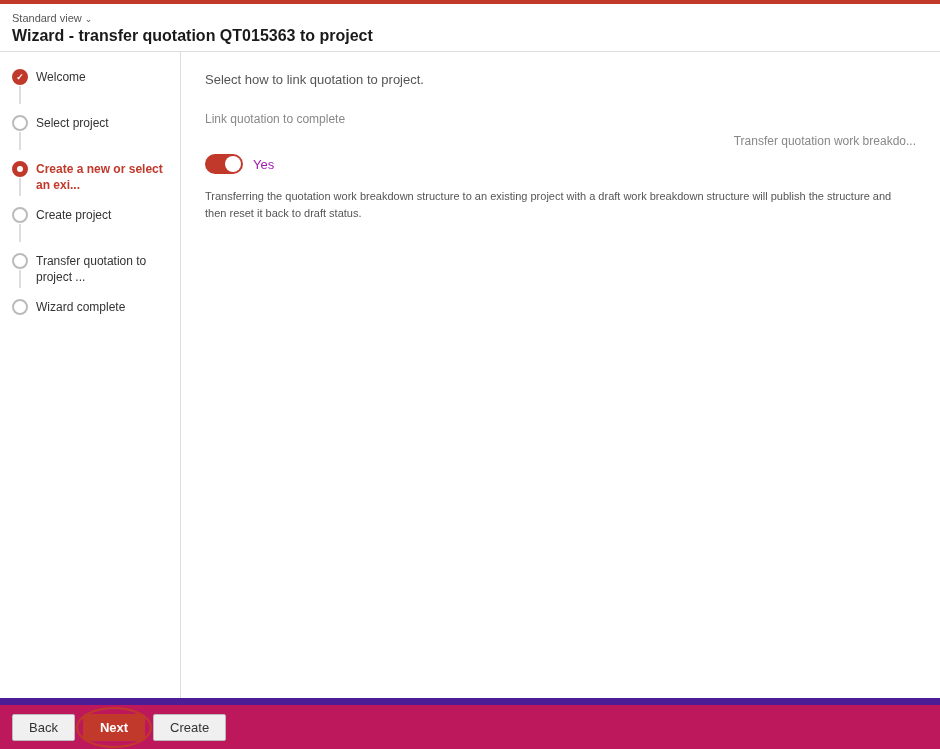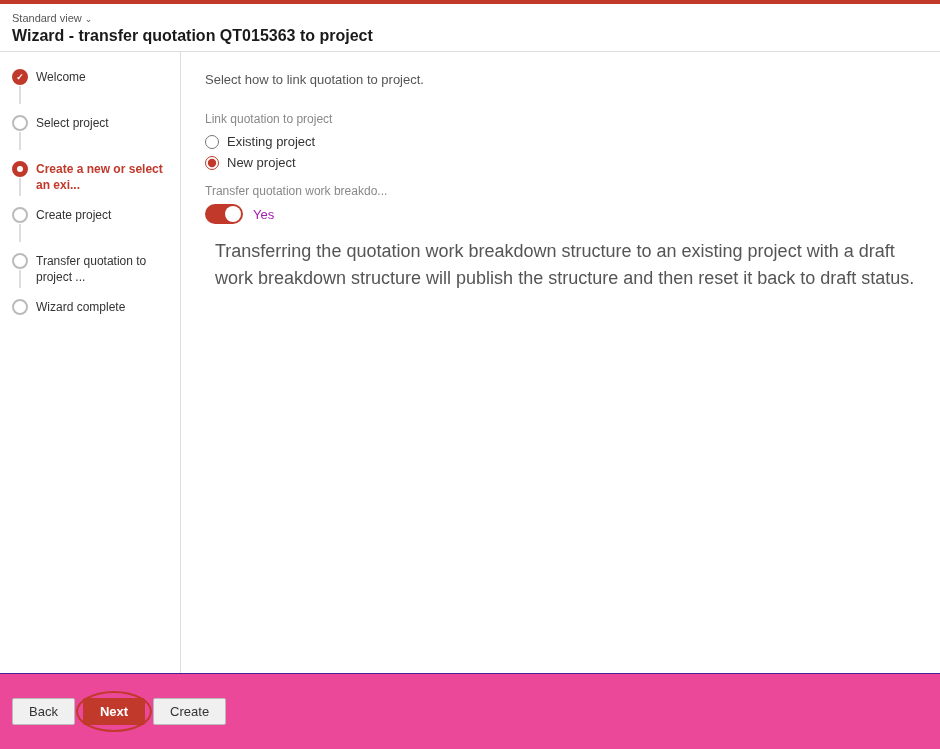--- a/index.html
+++ b/index.html
@@ -157,20 +157,21 @@
       cursor: pointer;
     }
 
     .radio-label {
       font-size: 13px;
       color: #333;
     }
 
     .toggle-section {
       margin-bottom: 14px;
+      text-align: right;
     }
 
     .toggle-label-text {
       font-size: 12px;
       color: #888;
       margin-bottom: 6px;
     }
 
     .toggle-row {
       display: flex;
@@ -199,39 +200,38 @@
       right: 2px;
       transition: all 0.2s;
     }
 
     .toggle-value {
       font-size: 13px;
       color: #a21caf;
     }
 
     .info-text {
-      font-size: 18px;
+      font-size: 11px;
       color: #555;
       line-height: 1.5;
       max-width: 700px;
-      margin-left: 10px;
     }
 
     .footer {
       position: fixed;
       bottom: 0;
       left: 0;
       width: 940px;
-      height: 76px;
-      border-top: 1px solid #4c1d95;
+      height: 51px;
+      border-top: 7px solid #4c1d95;
       display: flex;
       align-items: center;
       padding: 0 12px;
       gap: 8px;
-      background: #ec4899;
+      background: #be185d;
     }
 
     .btn {
       padding: 5px 16px;
       font-size: 13px;
       border: 1px solid #bbb;
       border-radius: 2px;
       cursor: pointer;
       background: #f0f0f0;
       color: #333;
@@ -318,32 +318,22 @@
       <div class="step-indicator">
         <div class="step-circle"></div>
       </div>
       <span class="step-label">Wizard complete</span>
     </div>
   </div>
 
   <div class="content-area">
     <div class="section-title">Select how to link quotation to project.</div>
 
-    <div class="sub-section">Link quotation to project</div>
-
-    <div class="radio-group">
-      <label class="radio-option">
-        <input type="radio" name="link-option" style="">
-        <span class="radio-label">Existing project</span>
-      </label>
-      <label class="radio-option">
-        <input type="radio" name="link-option" checked="" style="">
-        <span class="radio-label">New project</span>
-      </label>
-    </div>
+    <div class="sub-section">Link quotation to complete</div>
+
 
     <div class="toggle-section">
       <div class="toggle-label-text">Transfer quotation work breakdo...</div>
       <div class="toggle-row">
         <div class="toggle-switch"></div>
         <span class="toggle-value">Yes</span>
       </div>
     </div>
 
     <div class="info-text">Transferring the quotation work breakdown structure to an existing project with a draft work breakdown structure will publish the structure and then reset it back to draft status.</div>

